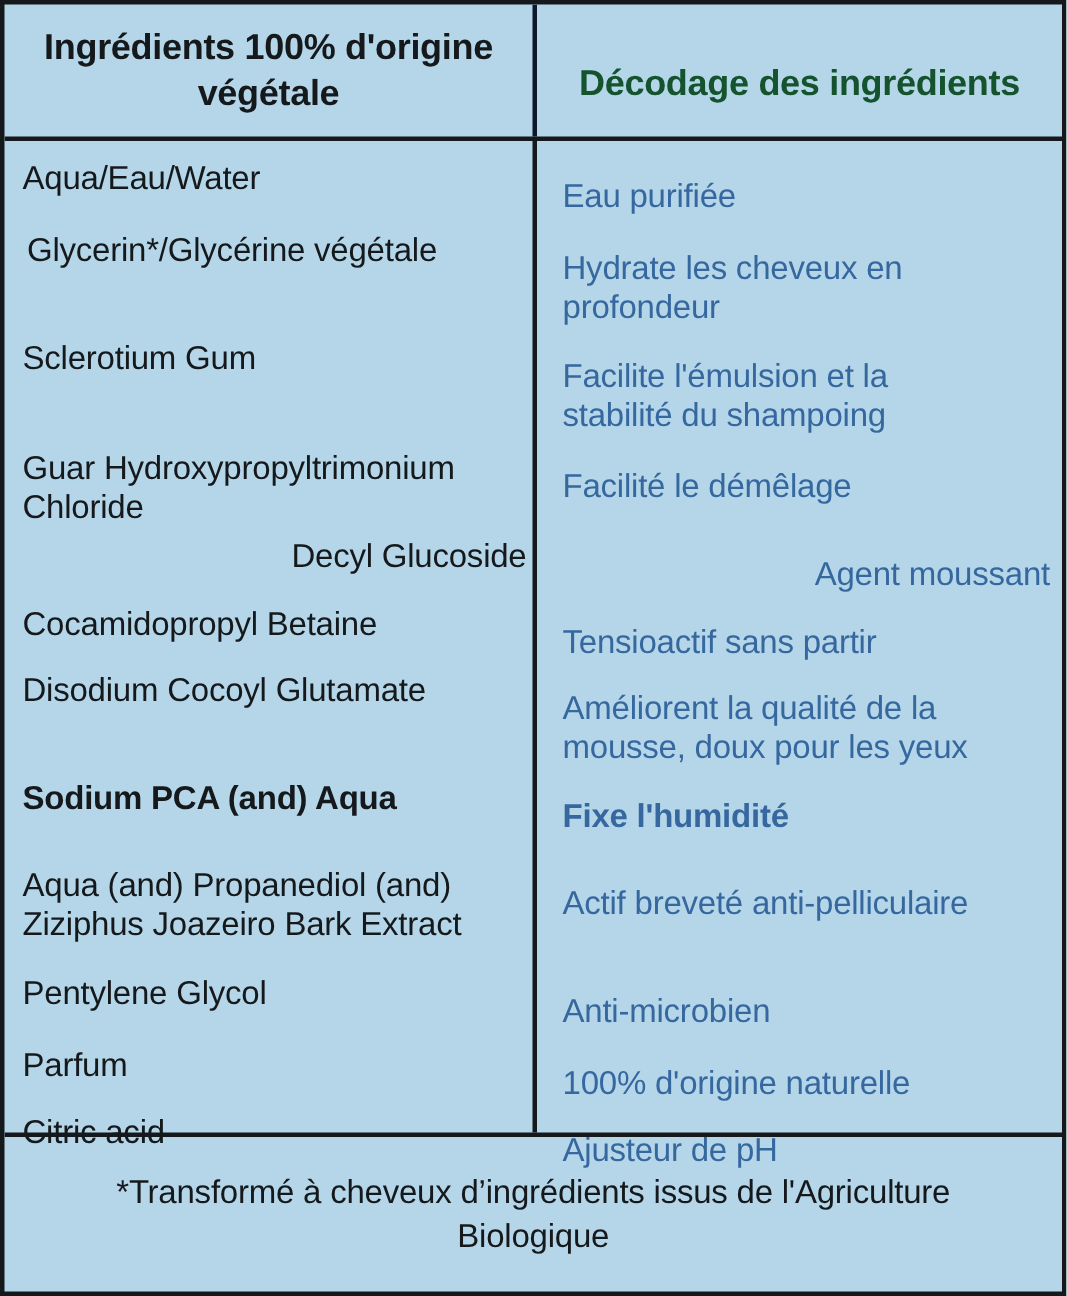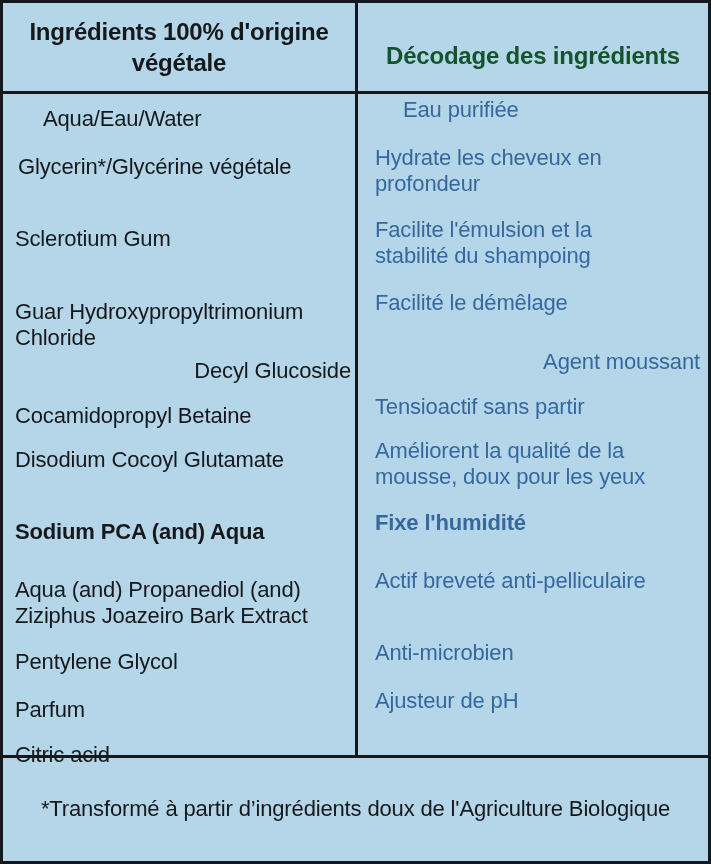--- a/index.html
+++ b/index.html
@@ -65,39 +65,39 @@
     box-sizing: border-box;
     position: relative;
   }
   .col-left {
     width: 355px;
     border-right: 3px solid #15191c;
     padding: 12px 4px 0 12px;
   }
   .col-right {
     flex: 1;
-    padding: 3px 8px 0 17px;
+    padding: 24px 8px 0 17px;
   }
 
   .cell {
     font-size: 22px;
     line-height: 1.17;
     letter-spacing: -0.15px;
     box-sizing: border-box;
     white-space: pre-line;
   }
   .col-left .cell {
     color: #15191c;
   }
   .col-right .cell {
     color: #36689f;
   }
 
   
-  .r0 { height: 48px; margin-left: 28px; }
+  .r0 { height: 48px; }
   .r1 { height: 72px; }
   .r2 { height: 73px; }
   .r3 { height: 59px; }
   .r4 { height: 45px; text-align: right; }
   .r5 { height: 44px; }
   .r6 { height: 72px; }
   .r7 { height: 58px; font-weight: bold; }
   .r8 { height: 72px; }
   .r9 { height: 48px; }
   .r10 { height: 45px; }
@@ -161,22 +161,23 @@
       <div class="cell r2">Facilite l'émulsion et la
 stabilité du shampoing</div>
       <div class="cell r3">Facilité le démêlage</div>
       <div class="cell r4">Agent moussant</div>
       <div class="cell r5">Tensioactif sans partir</div>
       <div class="cell r6">Améliorent la qualité de la
 mousse, doux pour les yeux</div>
       <div class="cell r7">Fixe l'humidité</div>
       <div class="cell r8">Actif breveté anti-pelliculaire</div>
       <div class="cell r9">Anti-microbien</div>
+      <div class="cell r10">100% d'origine naturelle</div>
       <div class="cell r11">Ajusteur de pH</div>
     </div>
   </div>
 
   <div class="tfoot">
-    <div class="foot-note">*Transformé à partir d’ingrédients doux de l'Agriculture
+    <div class="foot-note">*Transformé à cheveux d’ingrédients issus de l'Agriculture
 Biologique</div>
   </div>
 
 </div>
 
 </body></html>

